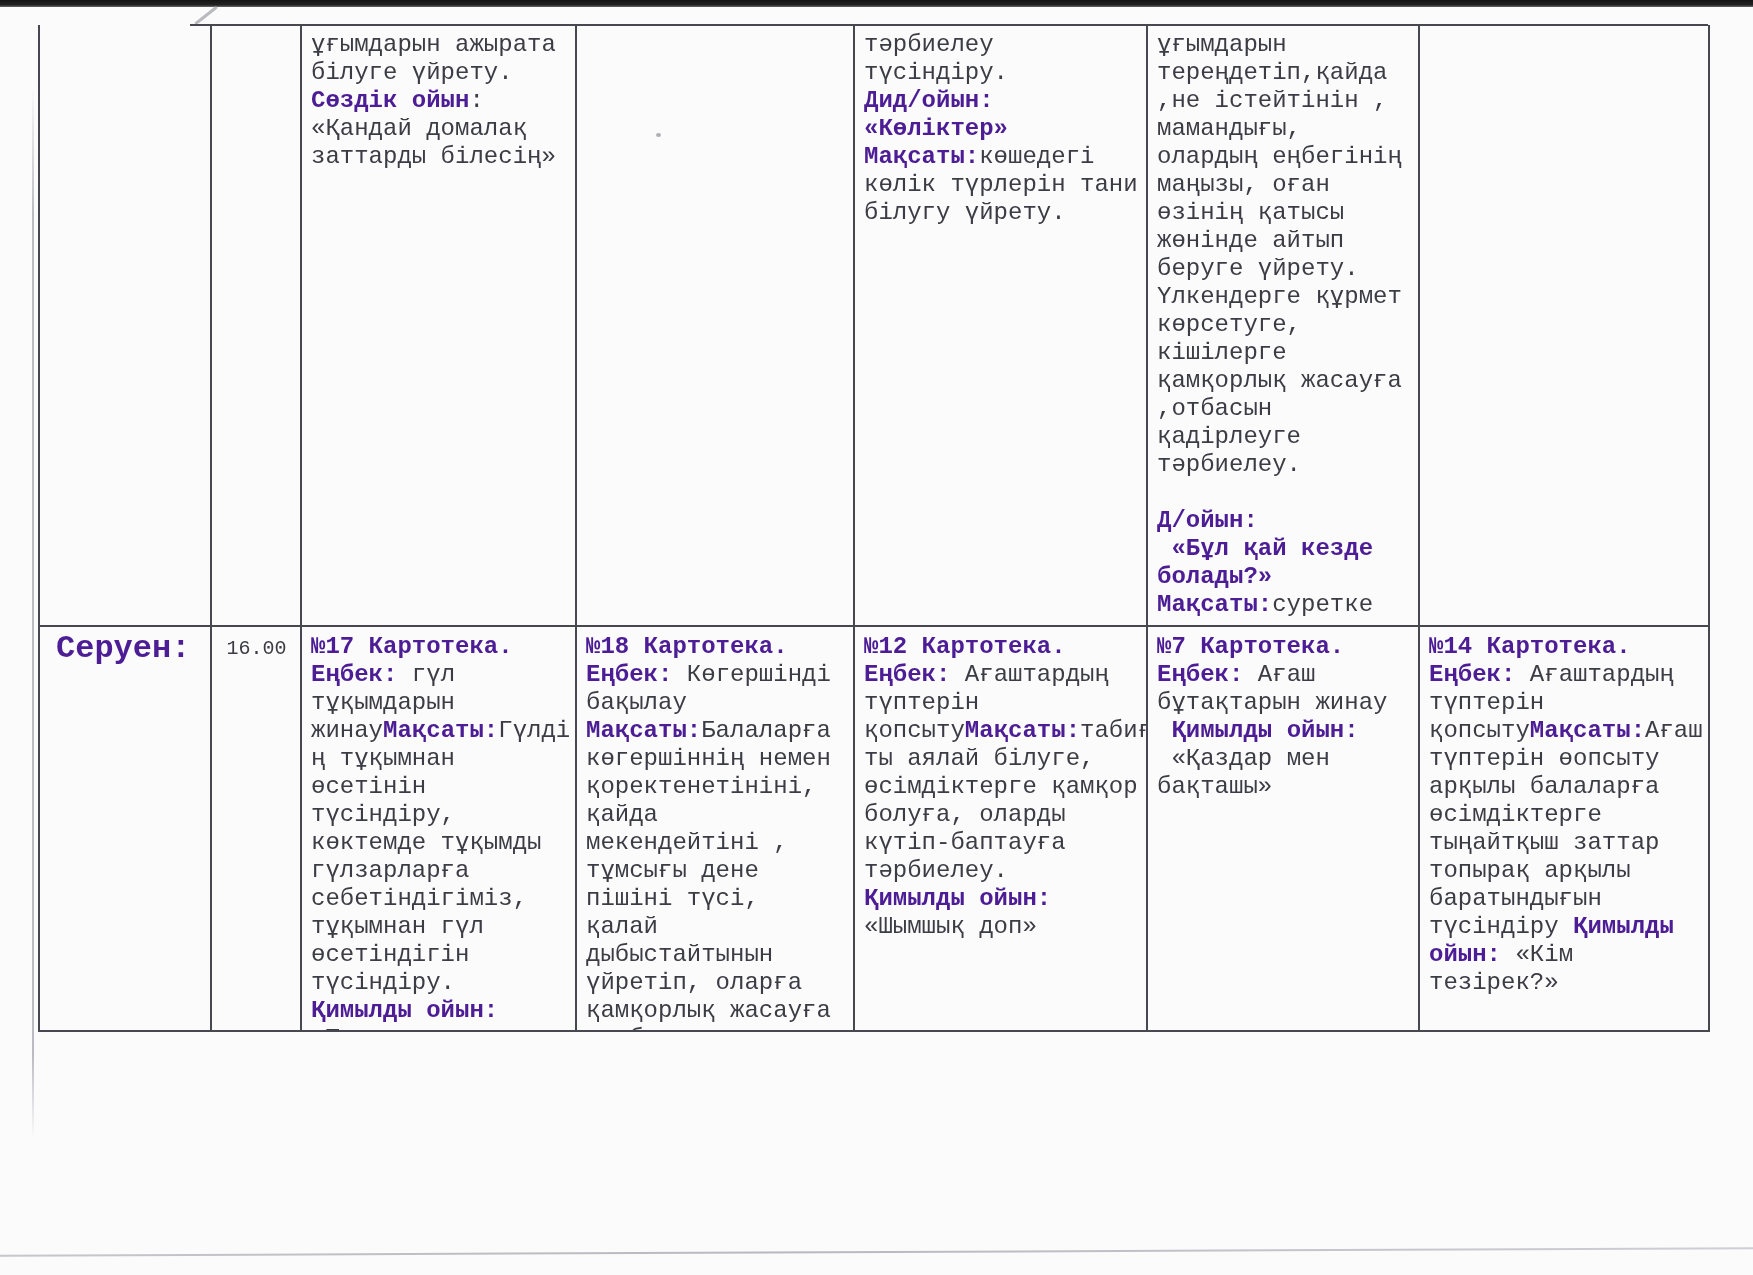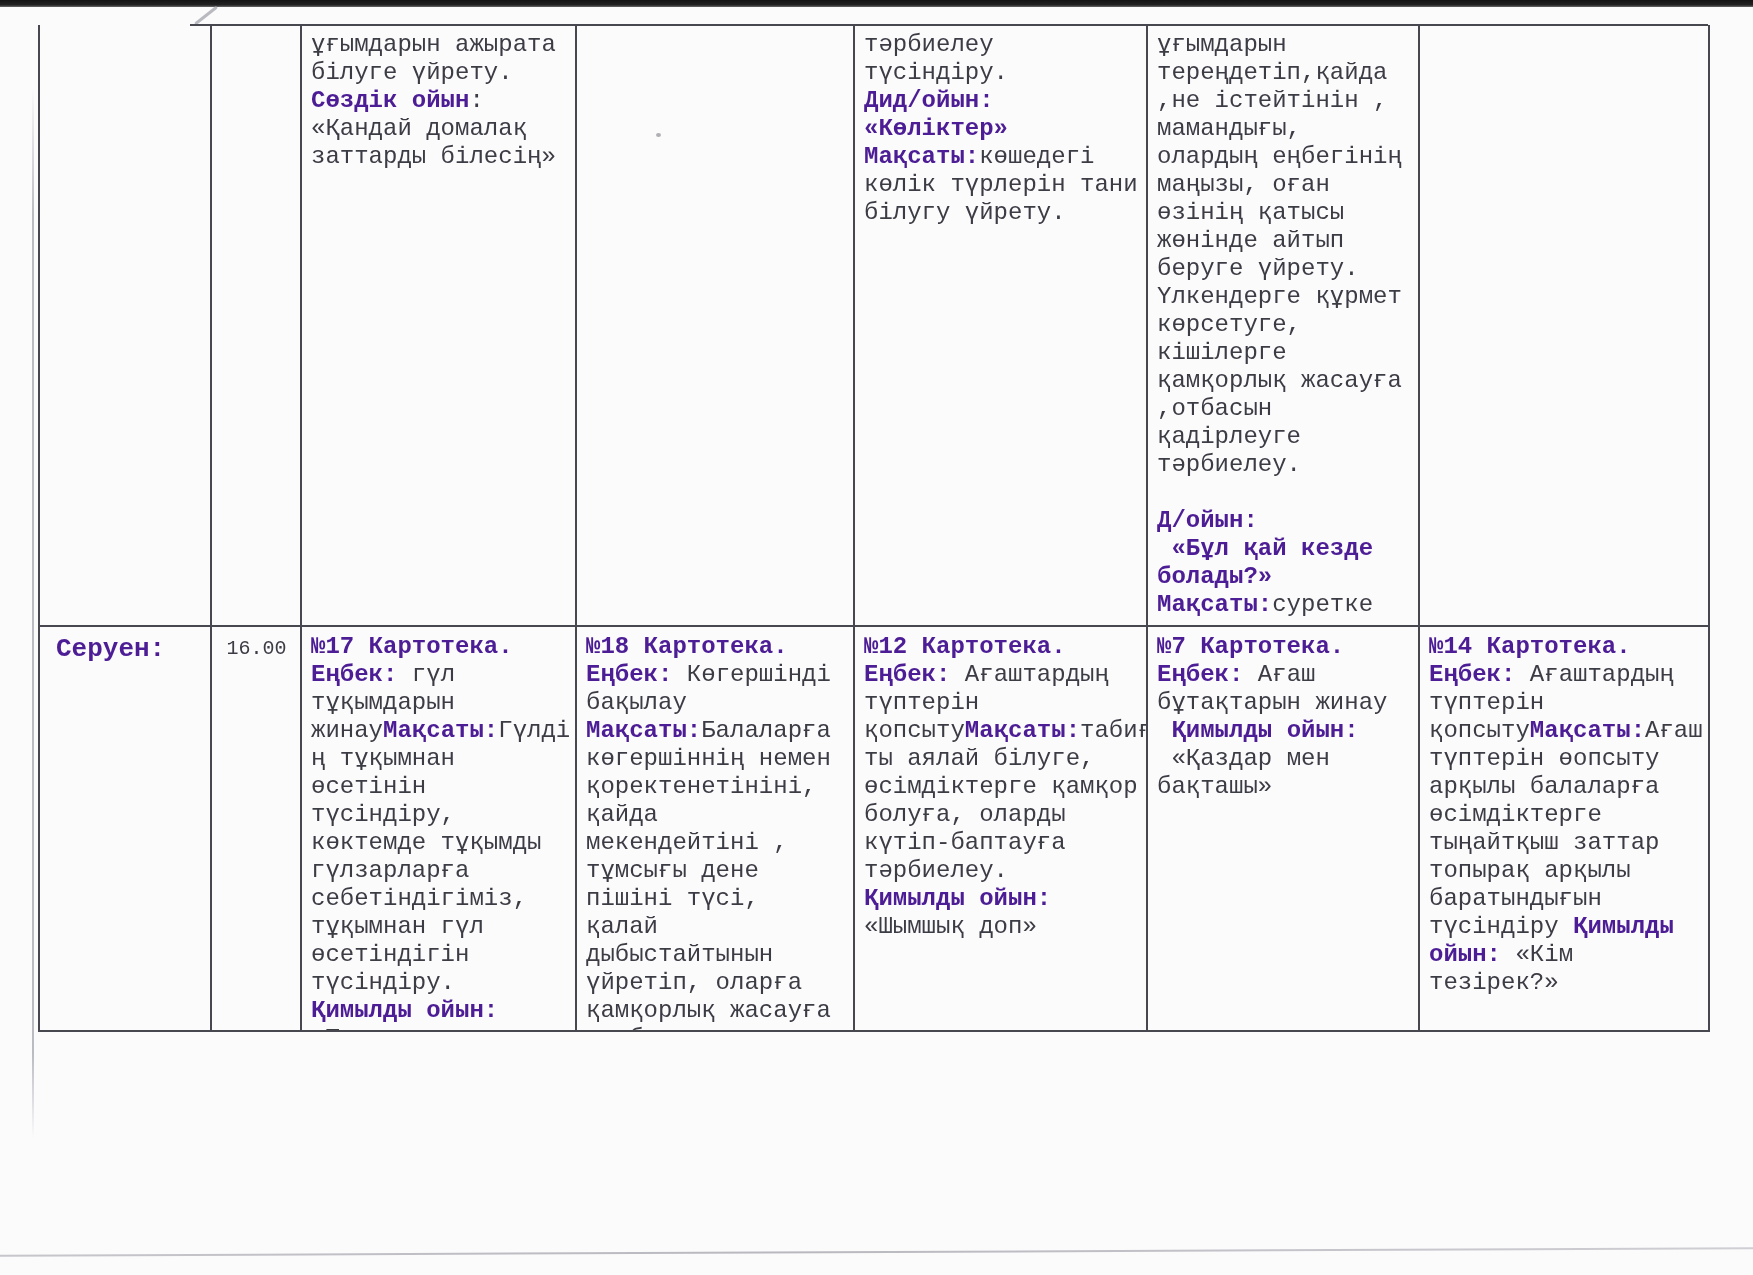--- a/index.html
+++ b/index.html
@@ -64,21 +64,21 @@
     border-bottom:2px solid var(--line);
     box-sizing:border-box;
     padding:6px 8px 4px 9px;
     font-size:24px;line-height:28px;
     overflow:hidden;
   }
   .cell .blk{margin:0;font-family:Liberation Mono, monospace;}
   .cell .blk.empty{height:28px;}
   .seg{white-space:pre-wrap;}
   .seg.bold{font-weight:700;color:#4c1d95;}
-  .cell.c1{font-size:26px;padding-left:16px;padding-top:8px;}
+  .cell.c1{font-size:32px;padding-left:16px;padding-top:8px;}
   .cell.c2{font-size:20px;text-align:center;padding-top:8px;}
 </style>
 </head>
 <body>
 
 <div class="stage">
   <div class="scan-top"></div>
   <div class="pencil-mark"></div>
   <div class="page-edge-left"></div>
   <div class="scan-speck"></div>

